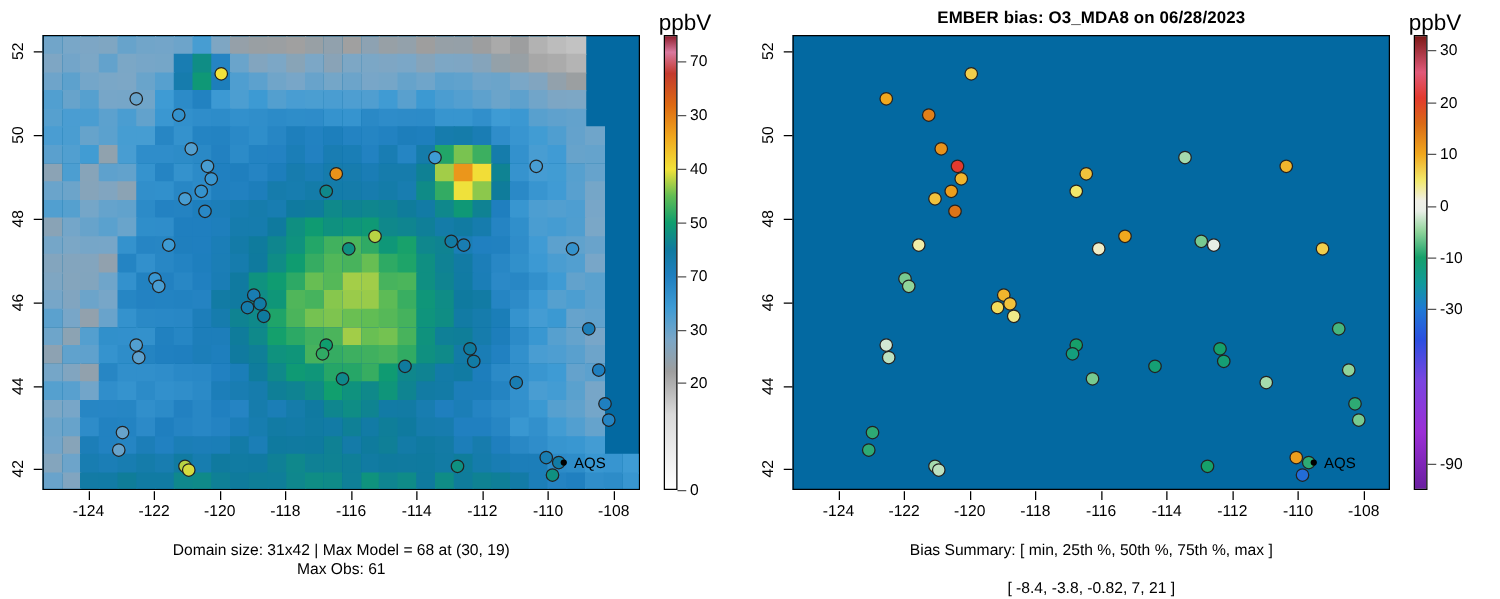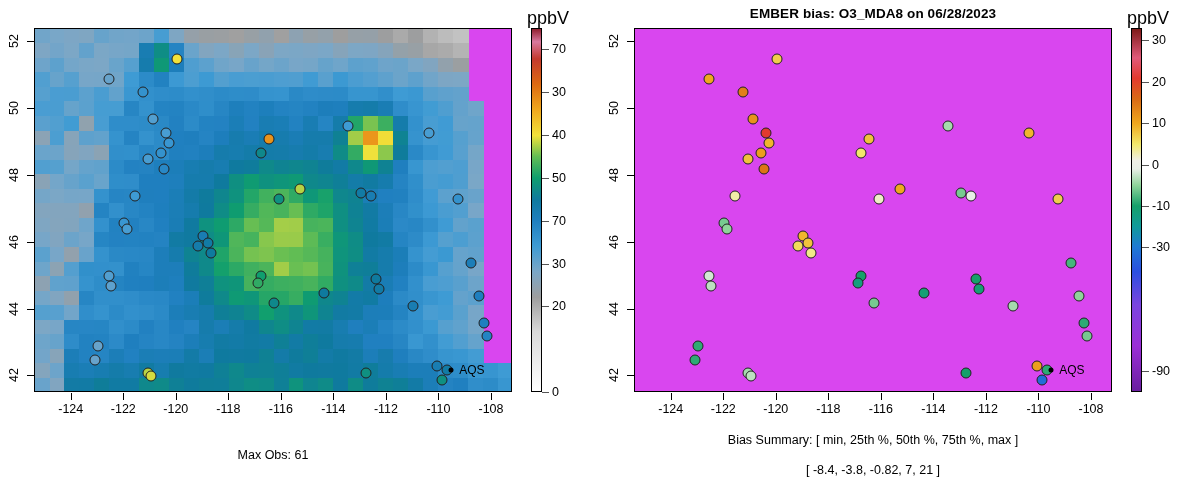--- a/index.html
+++ b/index.html
@@ -19,21 +19,21 @@
     text-align:center;font-size:13.5px;font-weight:bold;
     letter-spacing:.1px;
   }
   
   .ptitle.left-t{left:34px;width:478px;}
   .ptitle.right-t{left:34px;width:478px;}
 
   
   .frame{
     position:absolute;left:34px;top:28px;width:478px;height:364px;
-    border:1px solid #000;box-sizing:border-box;background:#d946ef;
+    border:1px solid #000;box-sizing:border-box;background:#0369a1;
     overflow:hidden;
   }
   .clipbox{position:absolute;inset:0;overflow:hidden;}
   .cell{position:absolute;}
 
   
   .mapsvg{position:absolute;left:0;top:0;width:100%;height:100%;}
 
   
   .pt{
@@ -963,20 +963,21 @@
           <div class="cblab" style="top: 149.882px;">50</div>
           <div class="cbtick" style="top: 107.059px;"></div>
           <div class="cblab" style="top: 107.059px;">40</div>
           <div class="cbtick" style="top: 64.2353px;"></div>
           <div class="cblab" style="top: 64.2353px;">30</div>
           <div class="cbtick" style="top: 21.4118px;"></div>
           <div class="cblab" style="top: 21.4118px;">70</div>
         </div>
     </div>
 
+    <div class="caption cap1">Domain size: 31x42 | Max Model = 68 at (30, 19)</div>
     <div class="caption cap2">Max Obs: 61</div>
   </div>
 
   <div class="panel panel-right">
 
     <div class="ptitle right-t">EMBER bias: O3_MDA8 on 06/28/2023</div>
 
     <div class="frame" id="frame-bias">
       <div class="clipbox" id="clip-bias">
           <svg class="mapsvg" viewBox="0 0 1 1" preserveAspectRatio="none">

